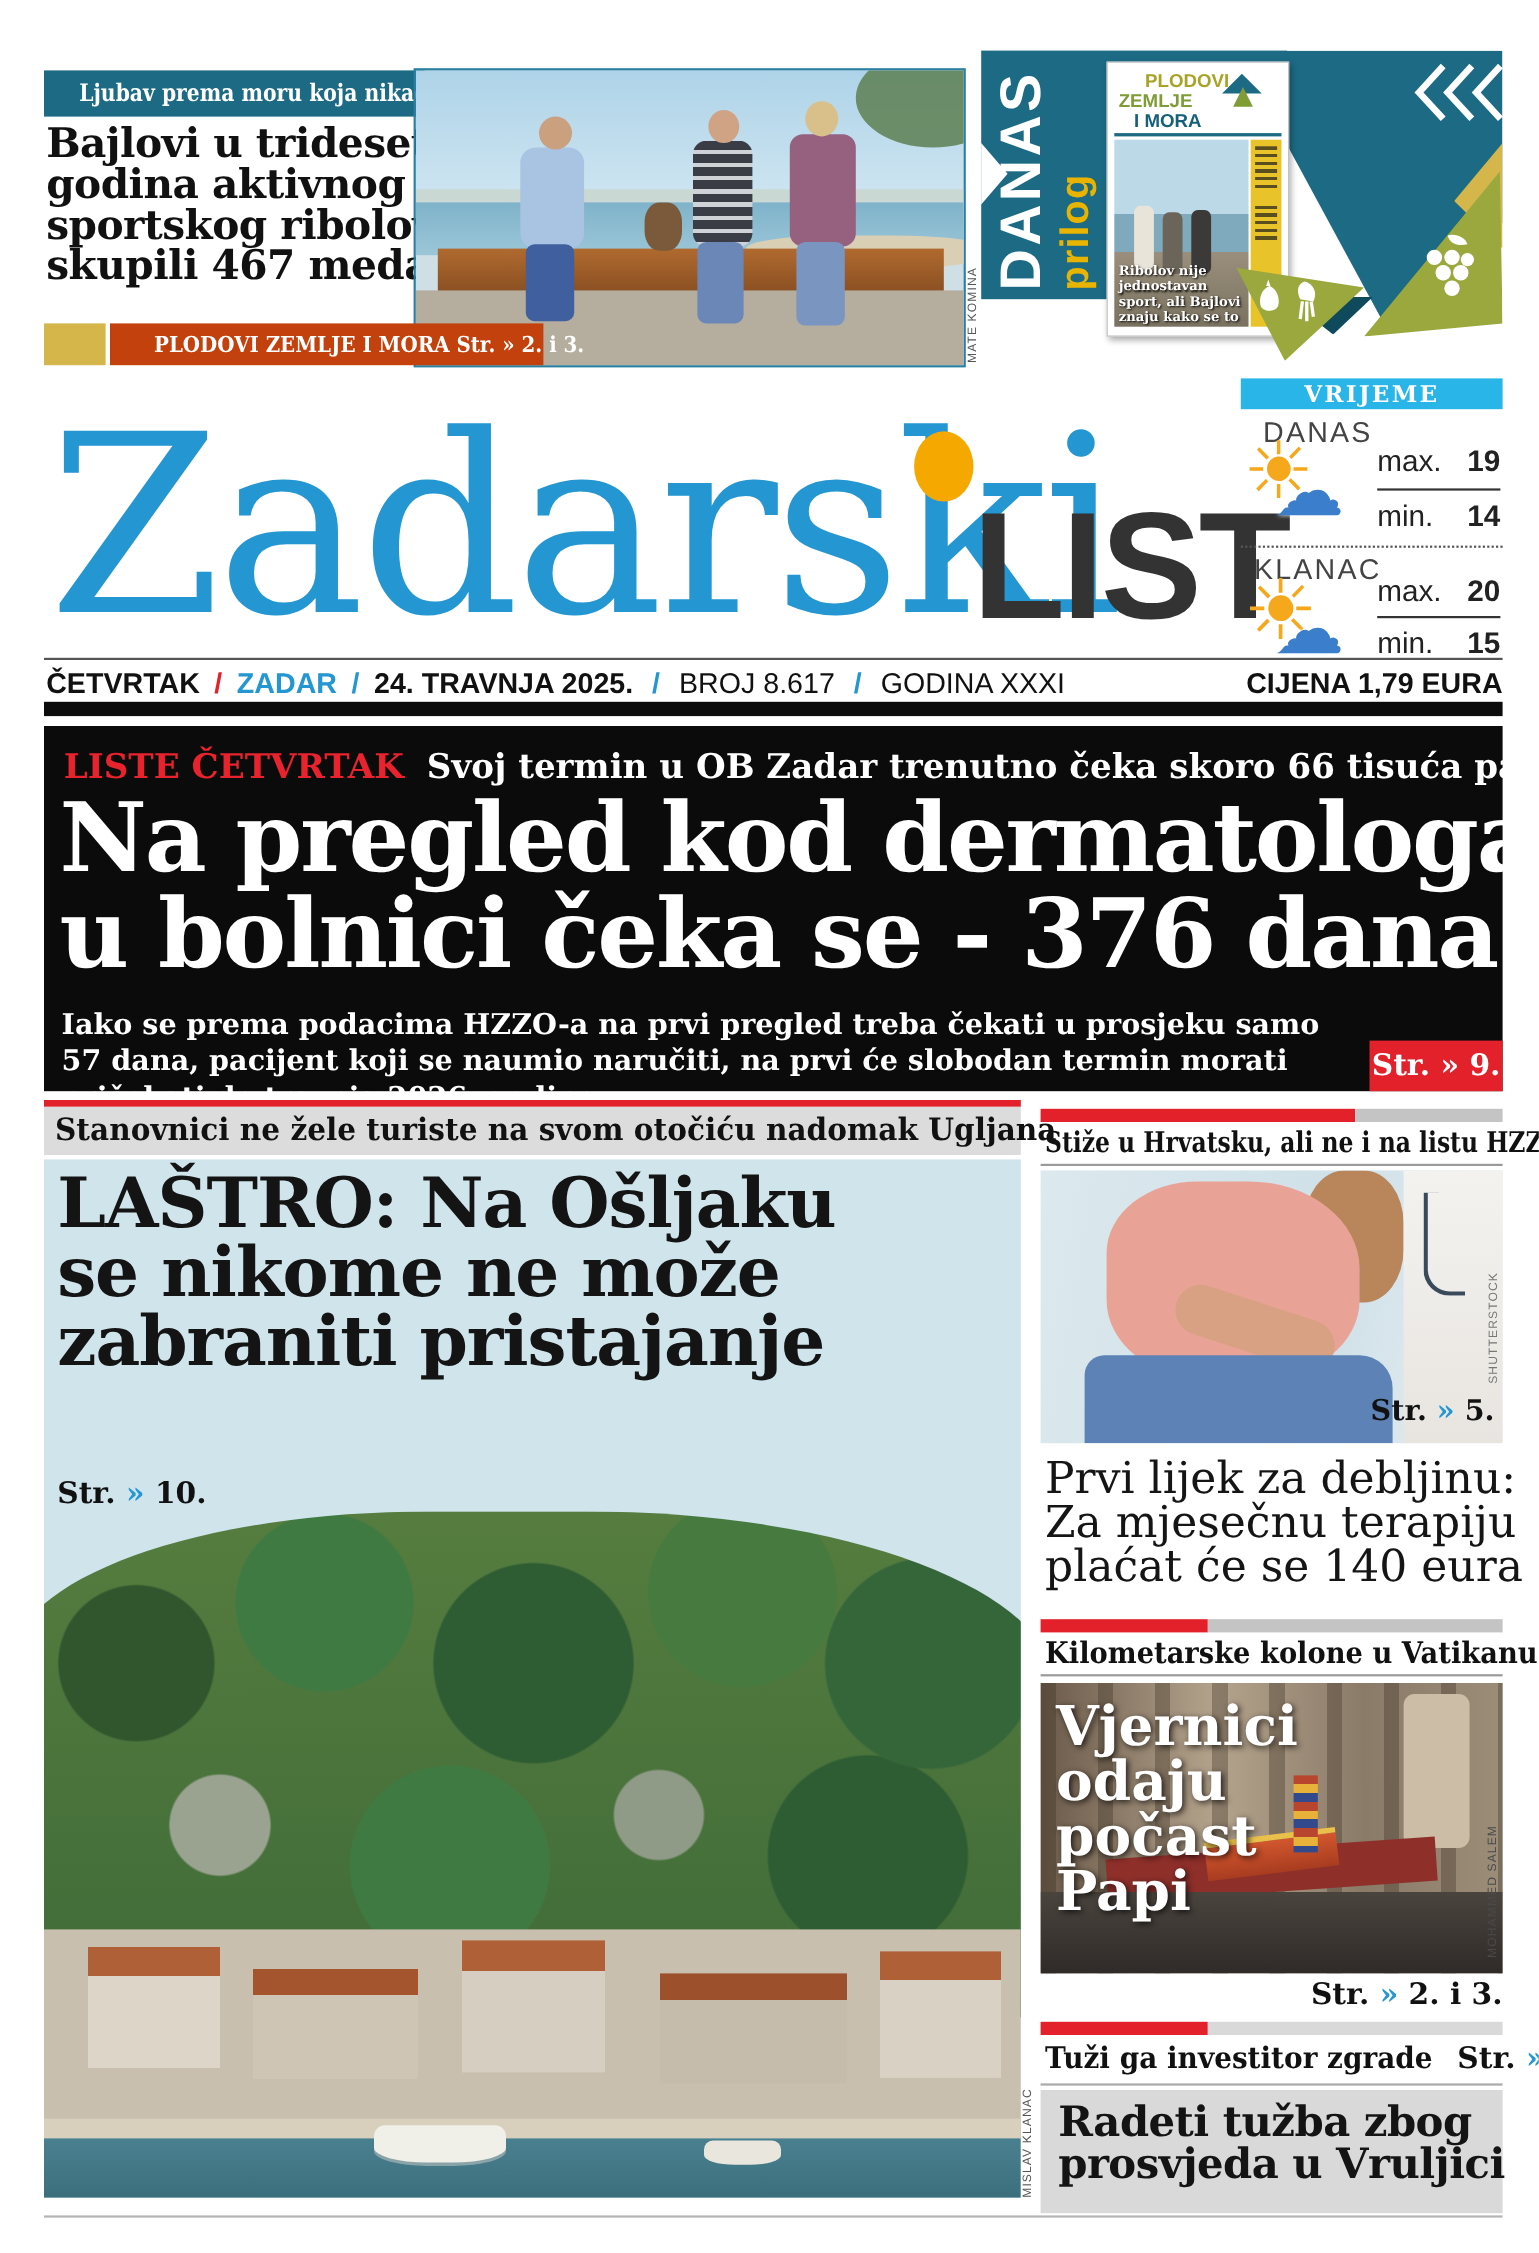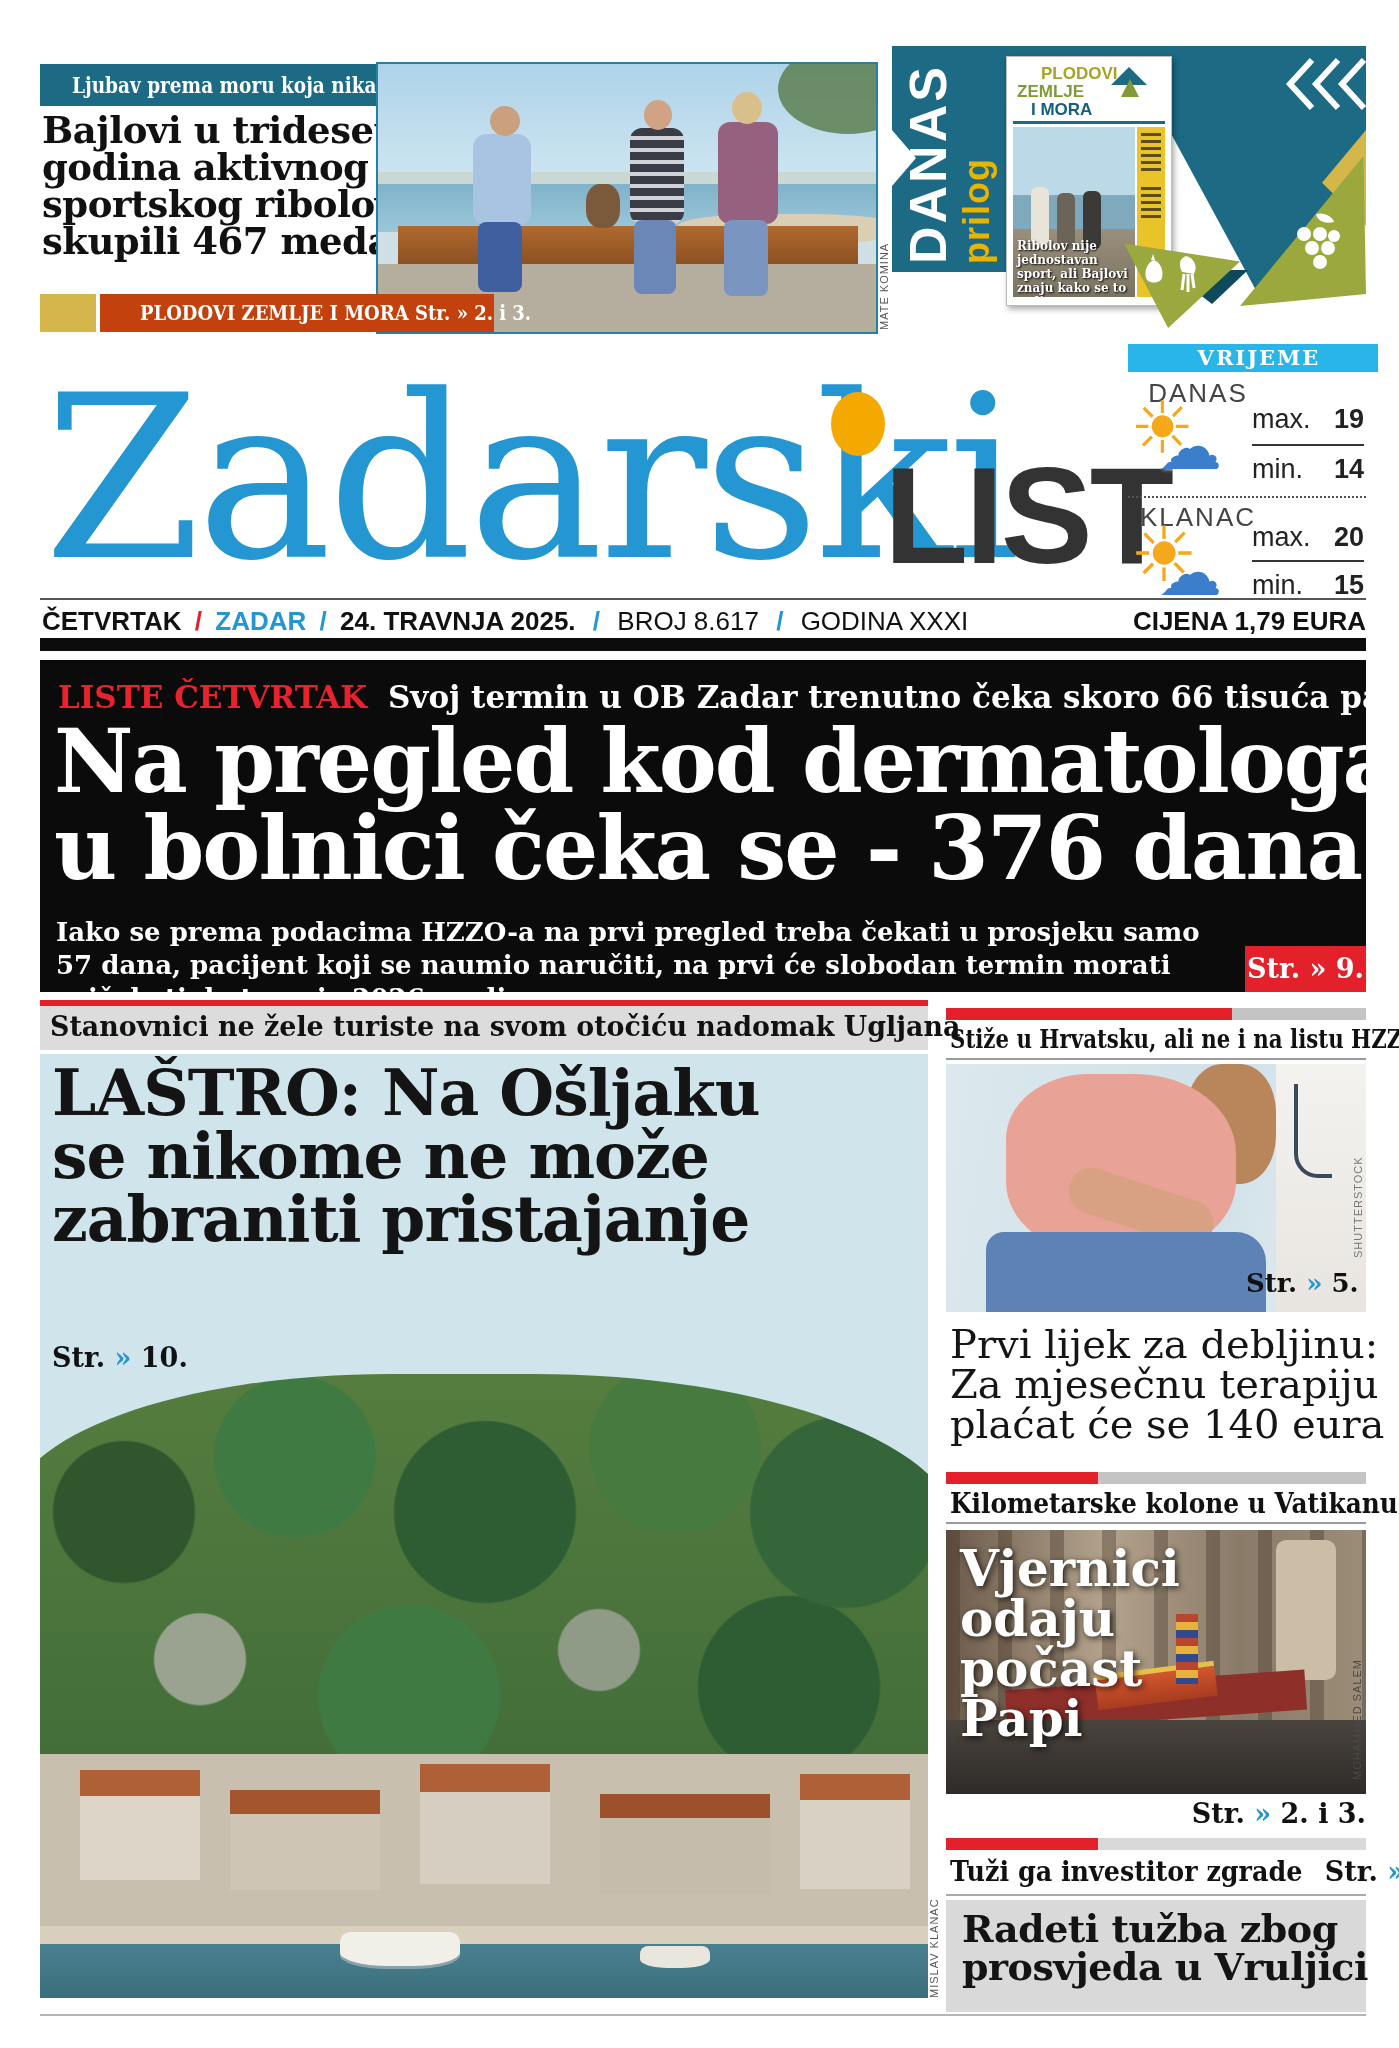--- a/index.html
+++ b/index.html
@@ -113,21 +113,21 @@
       <path d="M16 10 C10 12 6 20 8 28 C10 34 22 34 24 28 C26 20 22 12 16 10 Z M15 4 L17 10 L13 10 Z"></path>
       <path d="M48 6 C56 8 60 16 56 24 L44 22 C40 14 42 8 48 6 Z"></path>
       <path d="M46 24 L44 40 M50 24 L50 42 M54 24 L56 38" stroke="#fff" stroke-width="3" fill="none"></path>
     </g>
   </svg>
 
   <div class="abs serif hline" style="left:44px;top:366px;font-size:226px;color:#2496d2;letter-spacing:-4px;">Zadarski</div>
   <div class="abs" style="left:831px;top:392px;width:54px;height:64px;background:#f5a800;border-radius:50%;"></div>
   <div class="abs b sans hline" style="left:884px;top:446px;font-size:138px;color:#333;letter-spacing:-3px;">LIST</div>
 
-  <div class="abs" style="left:1128px;top:344px;width:238px;height:28px;background:#29b5e8;text-align:center;padding-left:12px;">
+  <div class="abs" style="left:1128px;top:344px;width:238px;height:28px;background:#29b5e8;text-align:center;">
     <span class="serif b hline" style="color:#fff;font-size:21px;line-height:28px;letter-spacing:2px;">VRIJEME</span>
   </div>
   <div class="abs sans hline" style="left:1128px;top:380px;width:140px;text-align:center;font-size:26px;color:#444;letter-spacing:2px;">DANAS</div>
   <div class="abs" style="left:1128px;top:392px;width:130px;height:92px;">
     <span class="abs" style="left:2px;top:-6px;font-size:72px;color:#f6a81d;font-family:'DejaVu Sans',sans-serif;">☀</span>
     <span class="abs" style="left:30px;top:18px;font-size:64px;color:#3b7ecb;text-shadow:0 0 4px #fff;font-family:'DejaVu Sans',sans-serif;">☁</span>
   </div>
   <div class="abs sans" style="left:1252px;top:404px;width:112px;display:flex;justify-content:space-between;font-size:27px;color:#222;">
     <span>max.</span>
       <span class="b">19</span>

